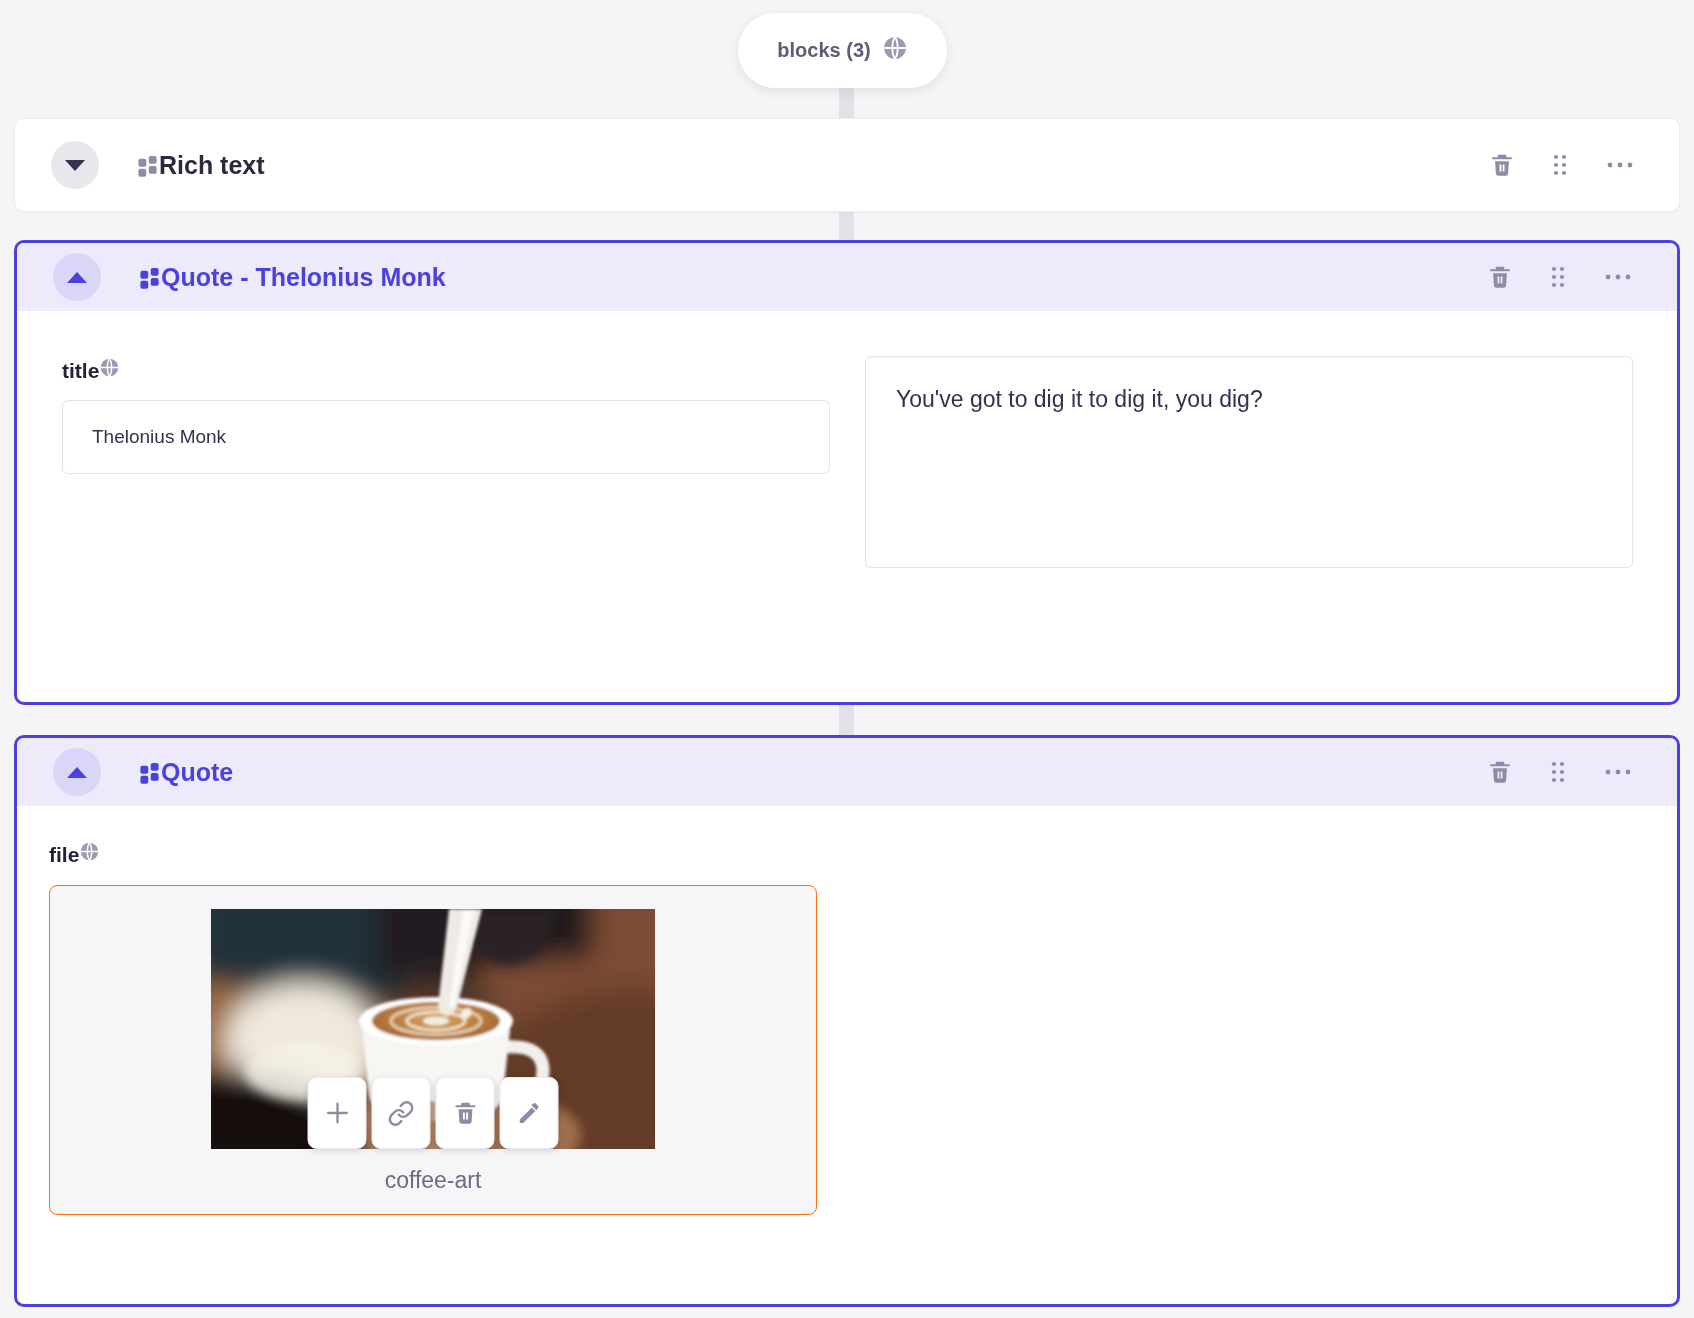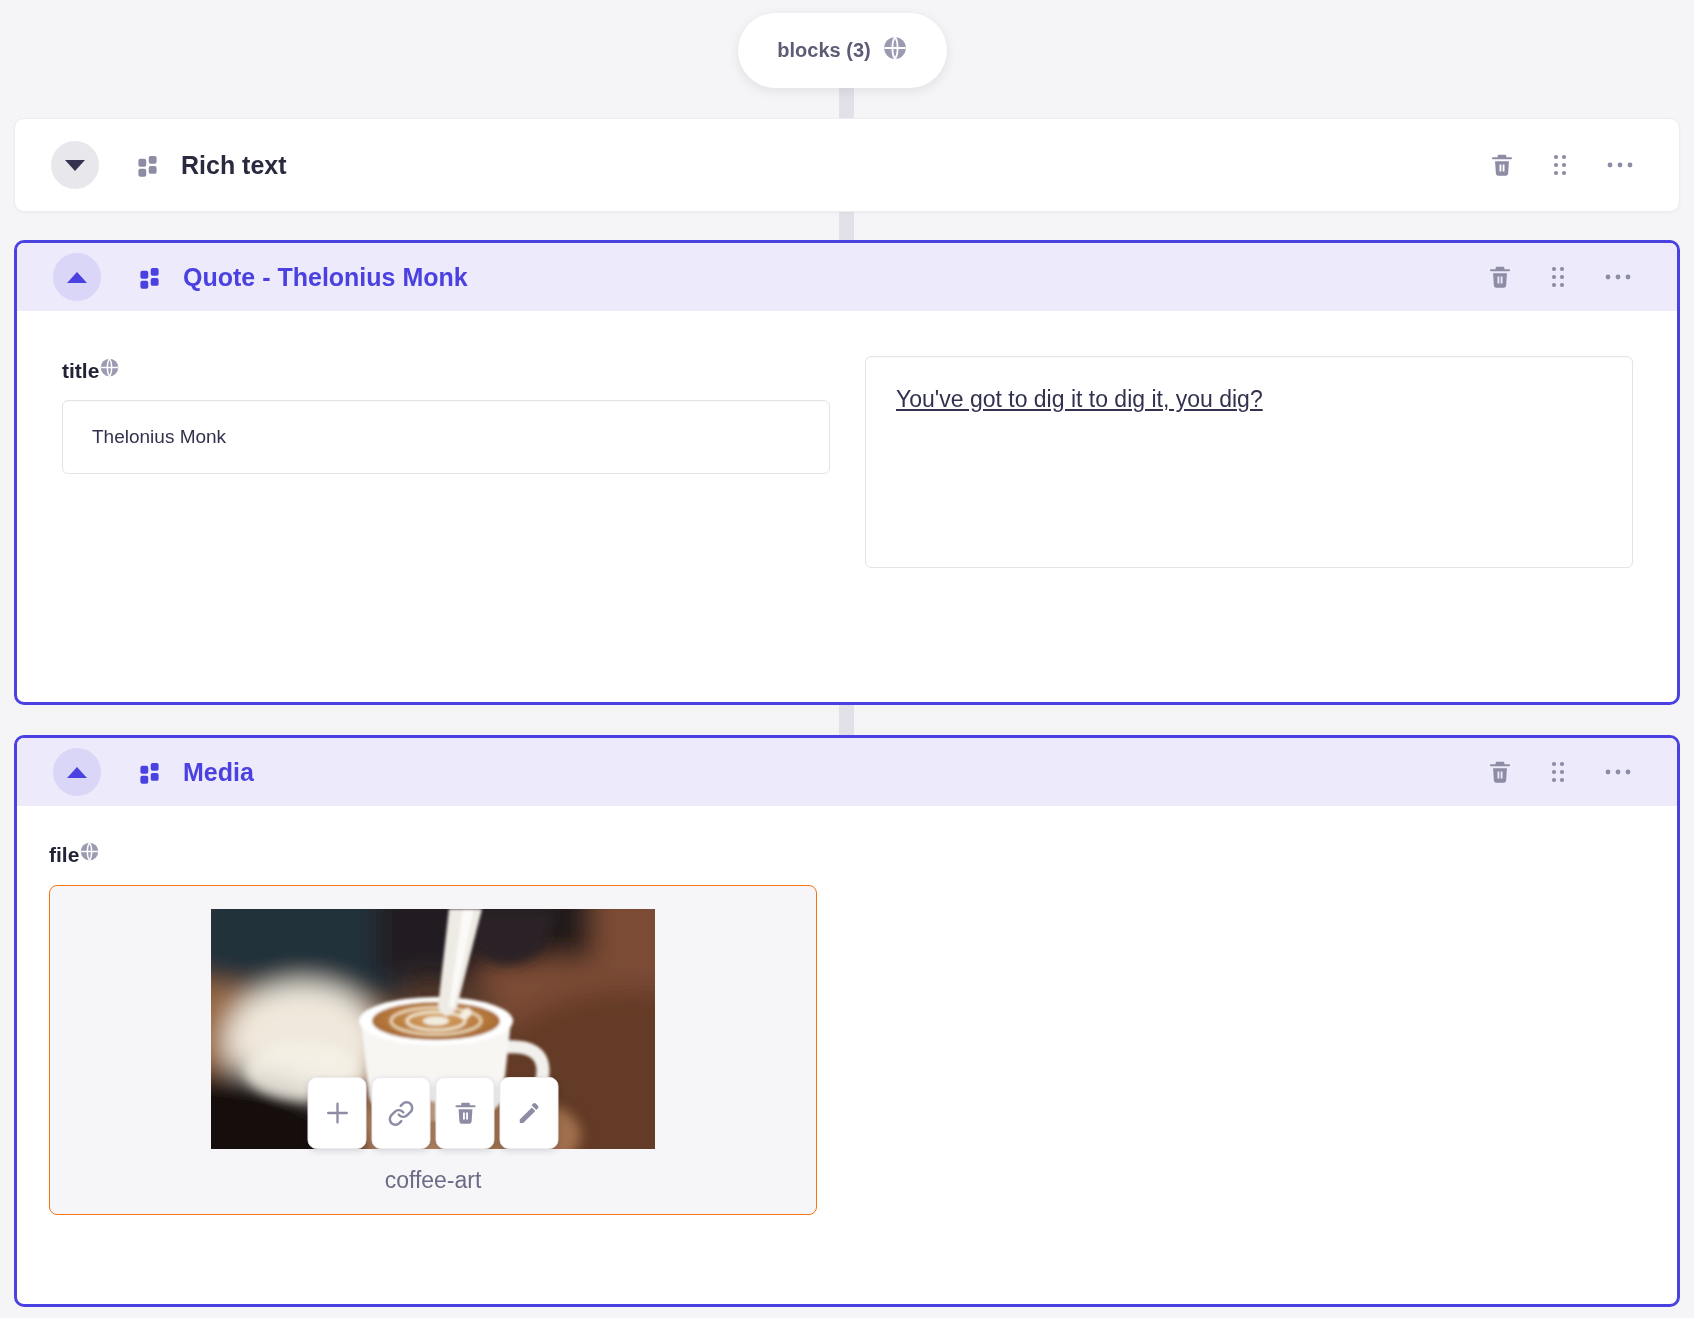--- a/index.html
+++ b/index.html
@@ -63,21 +63,21 @@
     display:flex;align-items:center;justify-content:center;
     background:#E7E7EC;flex:0 0 auto;
   }
   .expanded .toggle-btn{background:var(--accent-toggle);}
   .caret{width:0;height:0;border-left:10px solid transparent;border-right:10px solid transparent;}
   .caret-down{border-top:11px solid #33334F;}
   .caret-up{border-bottom:11px solid var(--accent);}
 
   .grid-icon{margin-left:37px;display:flex;color:var(--icon-gray);}
   .expanded .grid-icon{color:var(--accent);}
-  .block-title{margin-left:22px;font-size:25px;font-weight:700;color:var(--dark-text);}
+  .block-title{font-size:25px;font-weight:700;color:var(--dark-text);}
   .expanded .block-title{color:var(--accent);}
 
   .header-actions{margin-left:auto;display:flex;align-items:center;gap:34px;color:var(--icon-gray);}
   .icon-btn{background:none;border:none;cursor:pointer;color:inherit;display:flex;align-items:center;justify-content:center;padding:0;}
 
   
   .quote-content{
     padding:45px 44px 0 45px;
     display:grid;grid-template-columns:1fr 1fr;column-gap:35px;
   }
@@ -90,21 +90,20 @@
     width:100%;height:74px;border:1px solid var(--border-light);border-radius:6px;
     padding:0 29px;font-size:19px;color:var(--input-text);background:#fff;
     font-family:"Liberation Sans", sans-serif;outline:none;
     box-shadow:inset 0 1px 2px rgba(0,0,0,.02);
   }
   .text-area{
     width:100%;height:212px;border:1px solid var(--border-light);border-radius:6px;
     padding:26px 30px;font-size:23px;color:var(--input-text);background:#fff;
     font-family:"Liberation Sans", sans-serif;outline:none;resize:none;line-height:1.4;
     box-shadow:inset 0 1px 2px rgba(0,0,0,.02);
-    text-decoration:underline;
   }
 
   
   .media-content{padding:34px 44px 0 32px;}
   .file-card{
     margin-top:15px;width:768px;height:330px;position:relative;
     background:#F6F6F8;border:1px solid #f97316;border-radius:8px;
   }
   .media-thumb{
     position:absolute;top:23px;left:50%;transform:translateX(-50%);
@@ -247,21 +246,21 @@
         <span class="caret caret-up"></span>
       </button>
       <span class="grid-icon">
         <svg width="23" height="23" viewBox="0 0 24 24" fill="currentColor">
             <rect x="2.5" y="5" width="8.2" height="8.2" rx="2"></rect>
             <rect x="13.3" y="2" width="8.2" height="8.2" rx="2"></rect>
             <rect x="2.5" y="15.5" width="8.2" height="8.2" rx="2"></rect>
             <rect x="13.3" y="12.5" width="8.2" height="8.2" rx="2"></rect>
           </svg>
       </span>
-      <span class="block-title">Media</span>
+      <span class="block-title">Quote</span>
       <div class="header-actions">
         <button class="icon-btn">
           <svg width="26" height="26" viewBox="0 0 24 24">
               <path fill="currentColor" fill-rule="evenodd" d="M9 2.5h6a1 1 0 0 1 1 1v1.3h4.3a1 1 0 1 1 0 2H3.7a1 1 0 1 1 0-2H8V3.5a1 1 0 0 1 1-1z M5.6 8.6h12.8l-.75 11.3A2.3 2.3 0 0 1 15.4 22H8.6a2.3 2.3 0 0 1-2.25-2.1L5.6 8.6z M9.7 11.6h1.7v6.4H9.7z M12.6 11.6h1.7v6.4h-1.7z"></path>
             </svg>
         </button>
         <button class="icon-btn">
           <svg width="22" height="26" viewBox="0 0 22 26" fill="currentColor">
               <circle cx="7" cy="5" r="2.1"></circle>
               <circle cx="15" cy="5" r="2.1"></circle>

